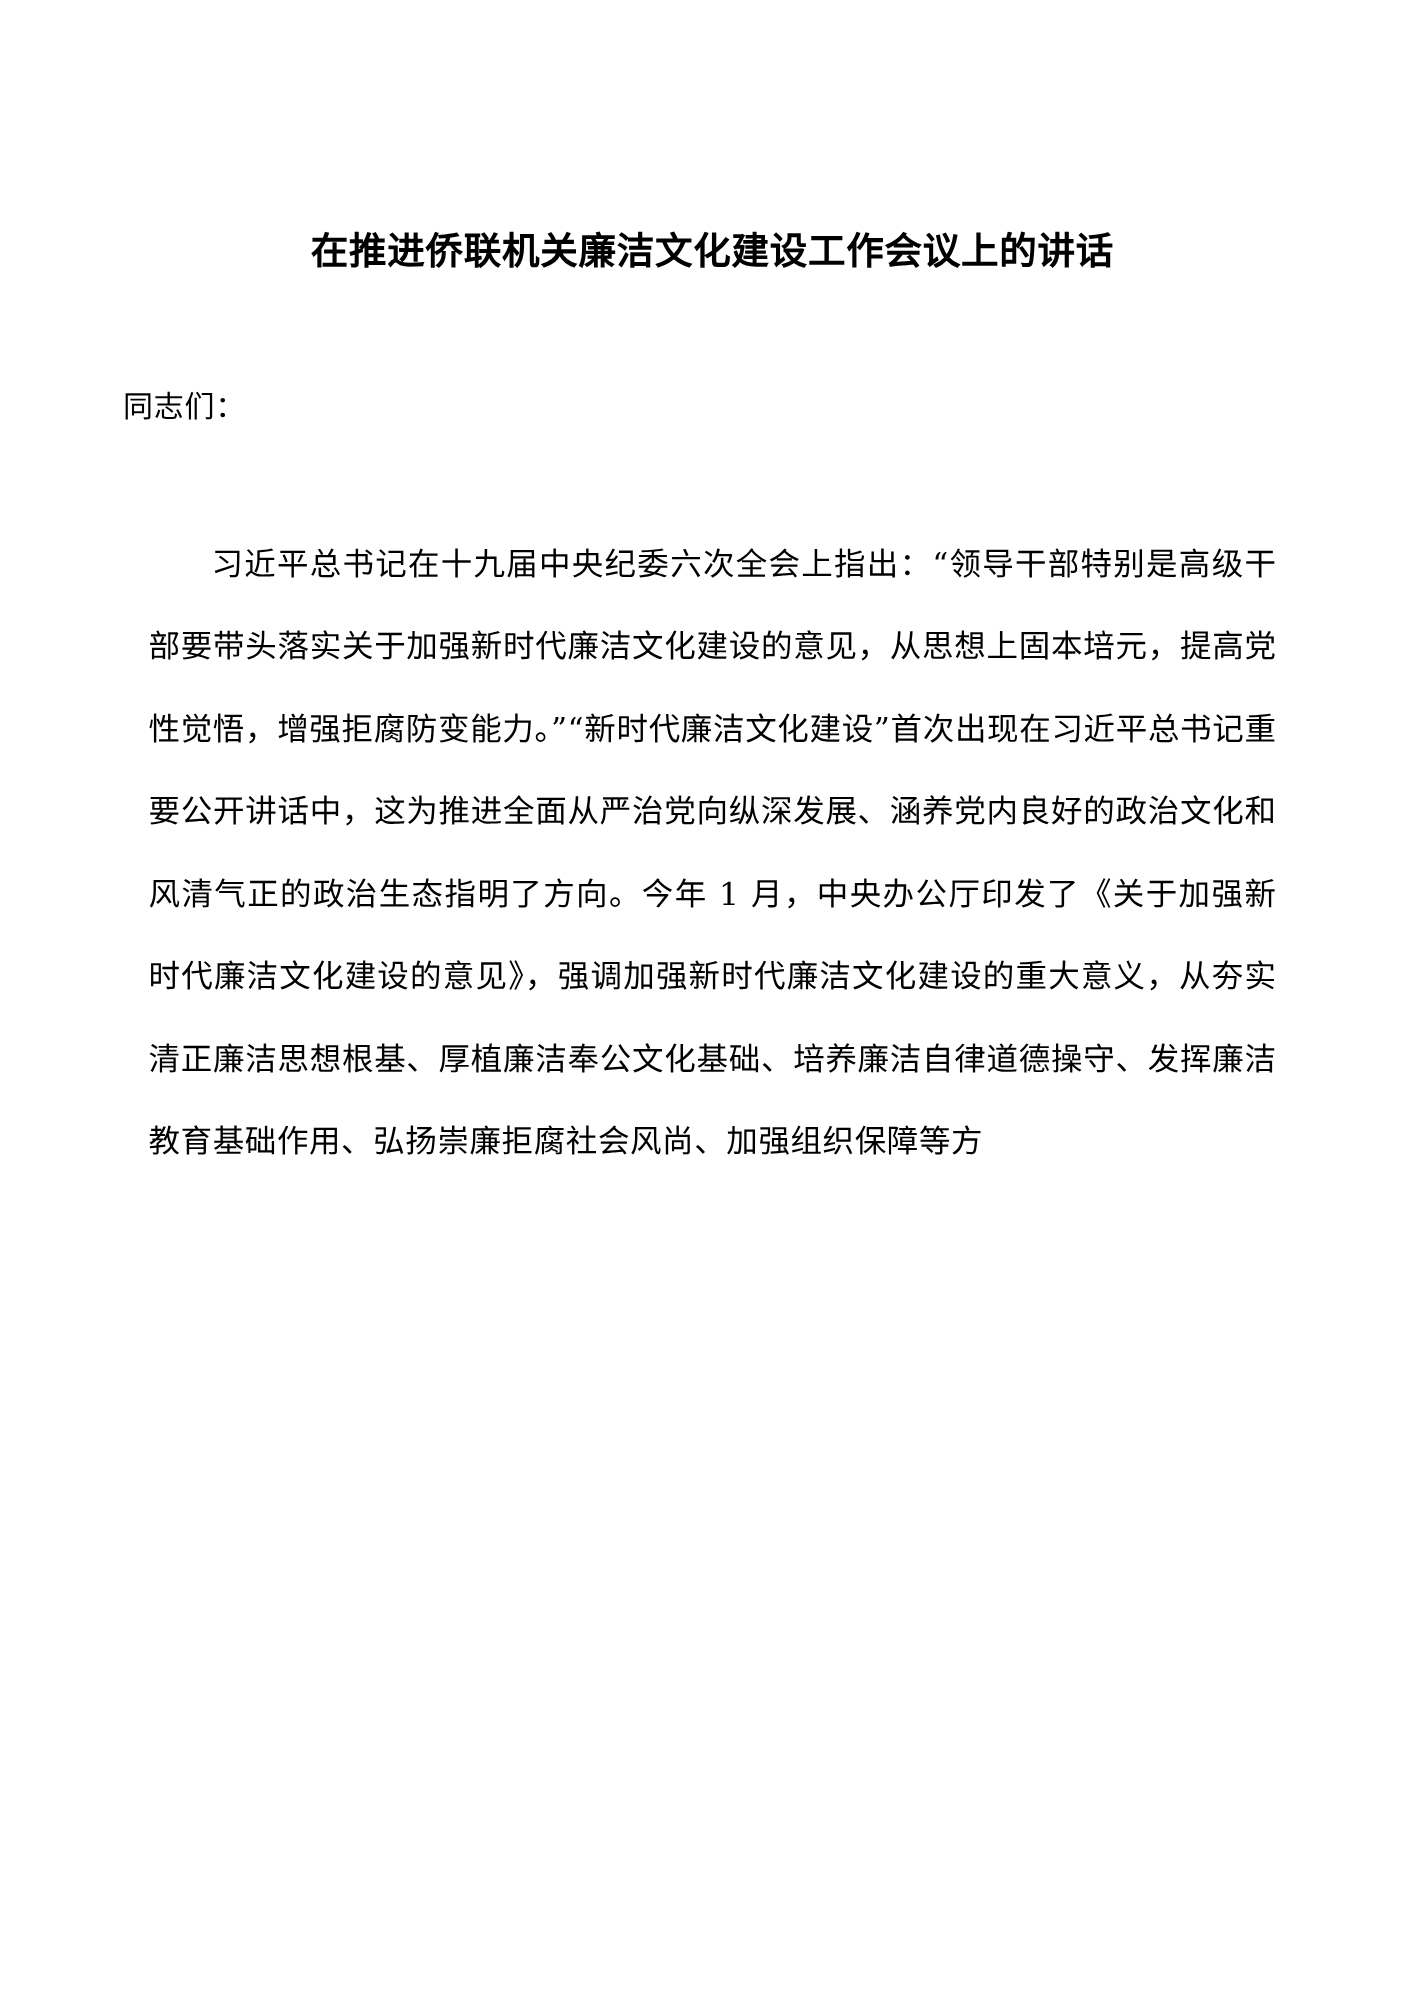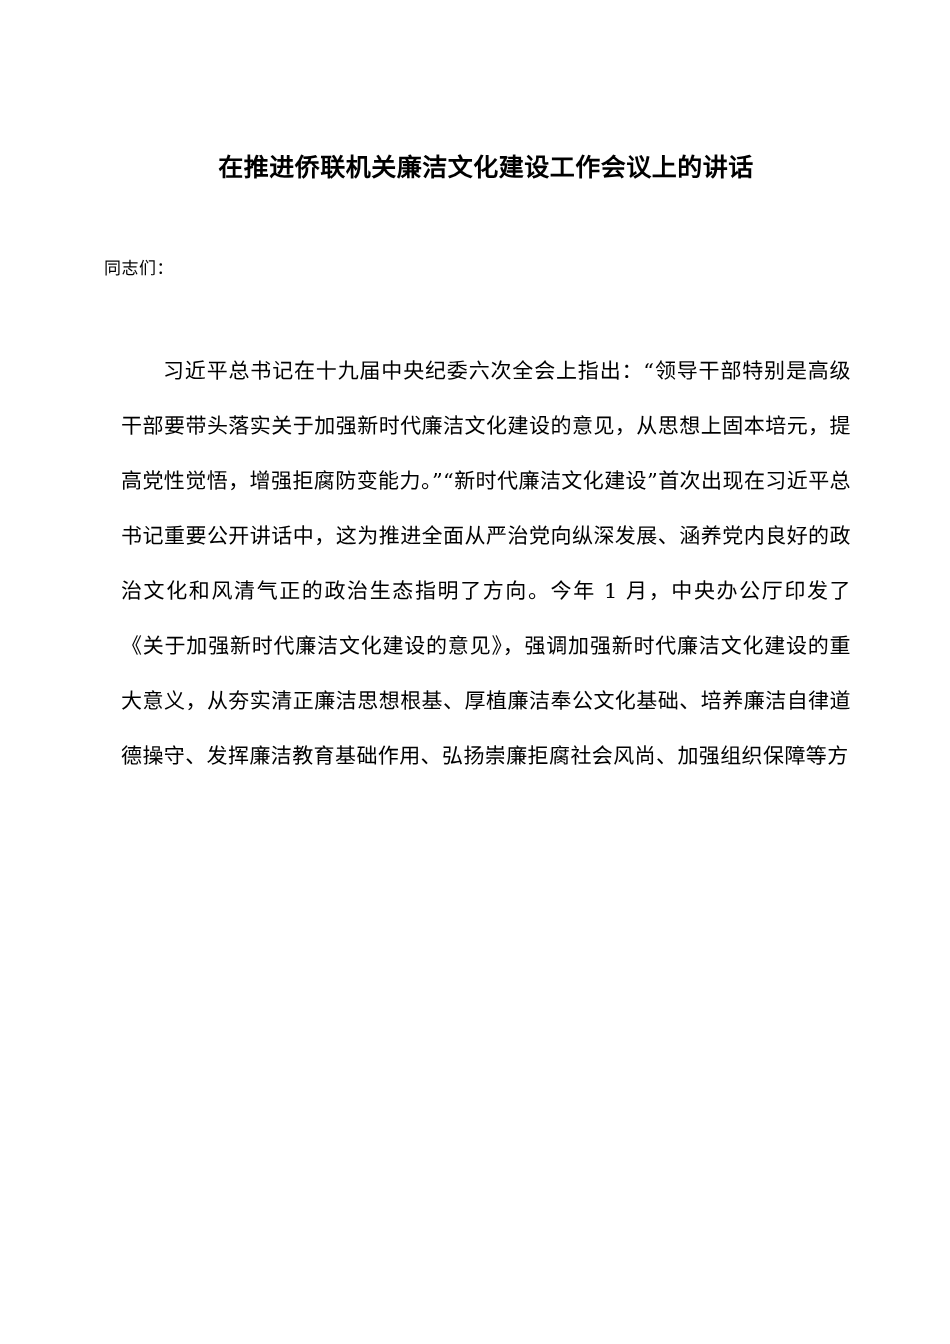--- a/index.html
+++ b/index.html
@@ -11,34 +11,34 @@
     width: 950px;
     height: 1344px;
     font-family: "DejaVu Serif", "Liberation Serif", serif;
     color: #000000;
     overflow: hidden;
   }
   .page {
     box-sizing: border-box;
     width: 950px;
     height: 1344px;
-    padding: 150px 82px 60px 104px;
+    padding: 150px 82px 60px 82px;
     background: #ffffff;
   }
   .doc-title {
     font-family: "DejaVu Sans", "Liberation Sans", sans-serif;
     font-weight: bold;
     font-size: 25px;
     text-align: center;
     letter-spacing: 0.5px;
     margin: 0 0 70px 0;
     line-height: 1.4;
   }
   .salutation {
-    font-size: 17px;
+    font-size: 20px;
     line-height: 1.6;
     margin: 2px 0 62px 0;
     text-align: justify;
     letter-spacing: 0.5px;
   }
   .body-para {
     font-size: 21px;
     line-height: 2.62;
     margin: 17px;
     text-align: justify;

